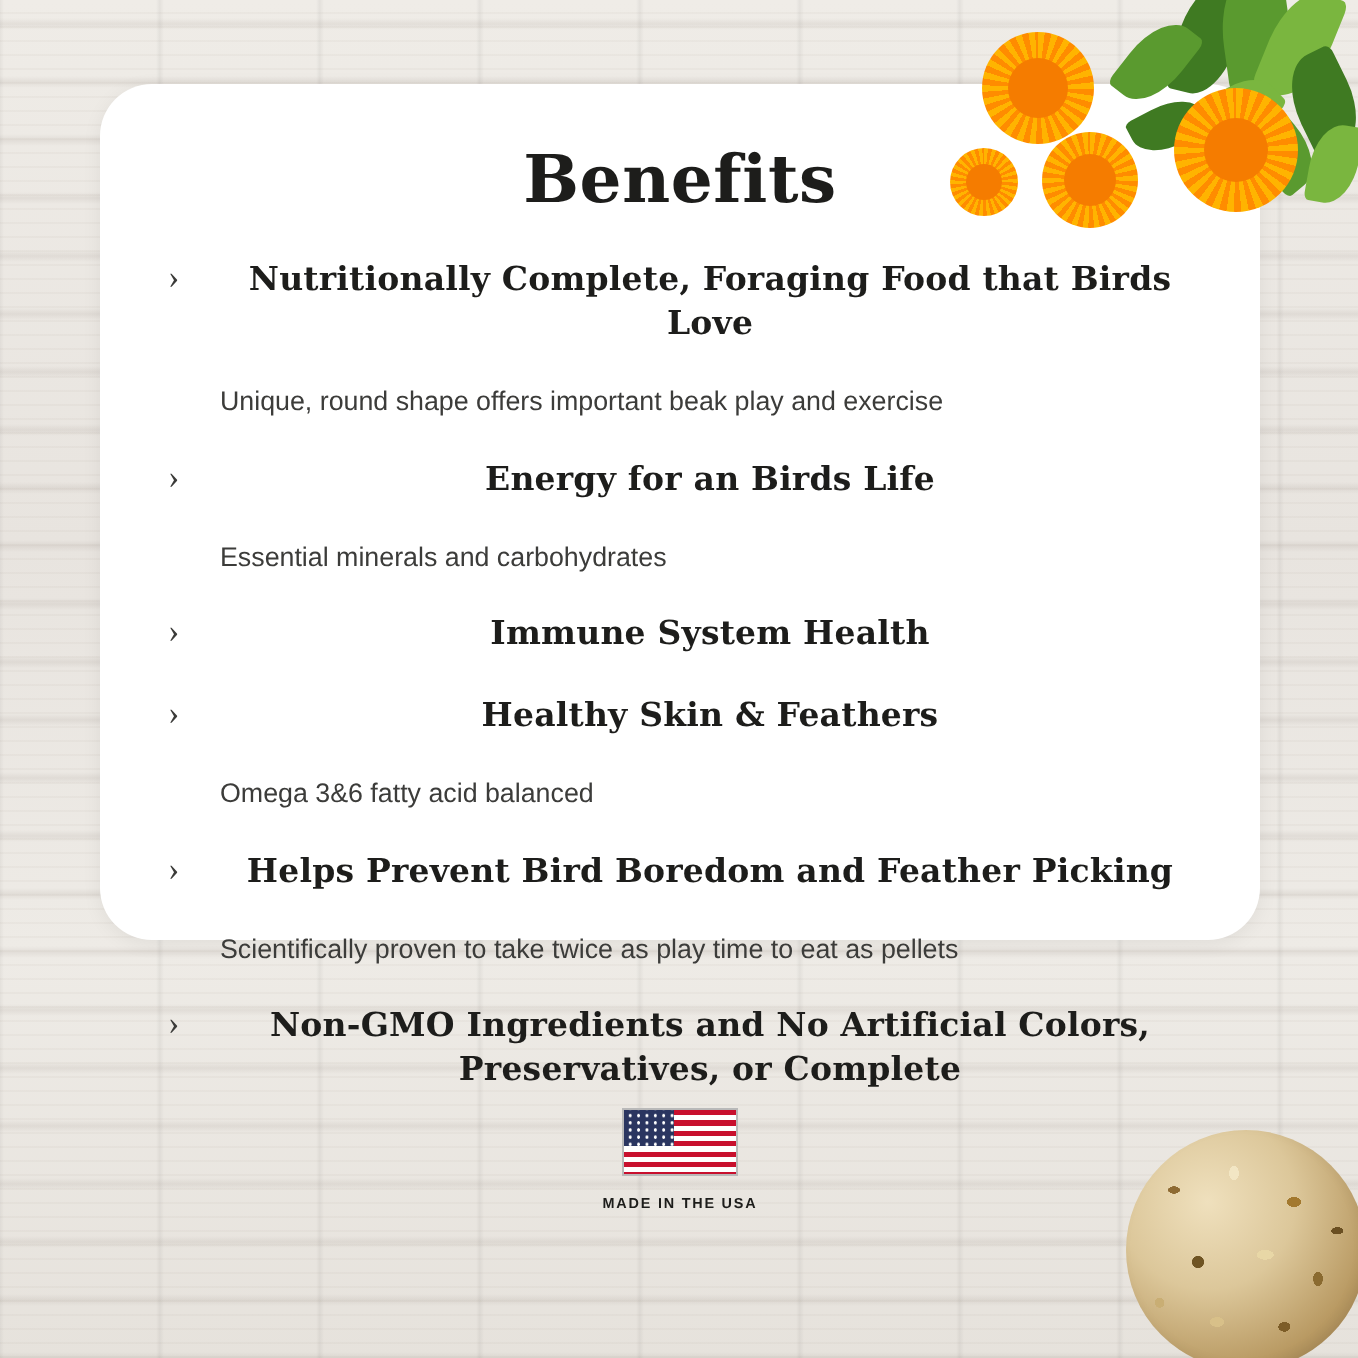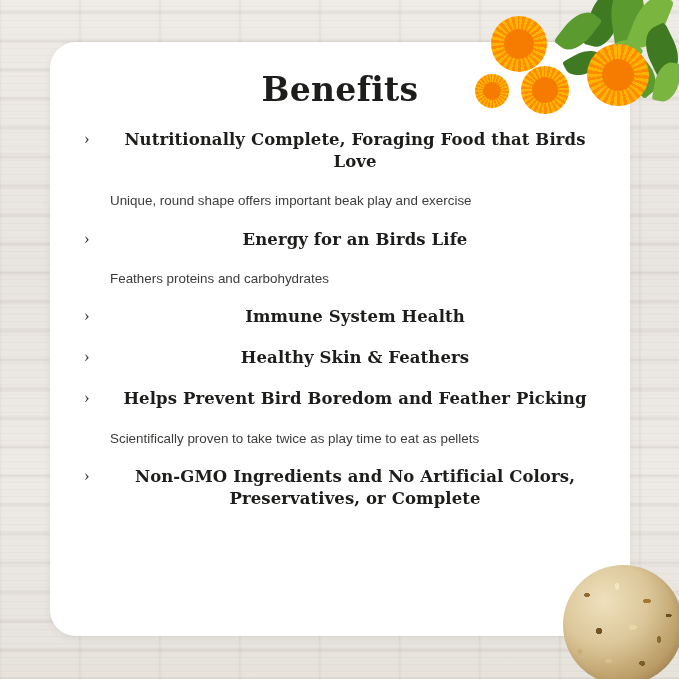--- a/index.html
+++ b/index.html
@@ -24,21 +24,21 @@
     content:"";position:absolute;inset:0;
     background:
       repeating-linear-gradient(0deg,
         rgba(150,135,120,0.07) 0px, rgba(150,135,120,0.07) 1px, rgba(0,0,0,0) 1px, rgba(0,0,0,0) 7px);
     opacity:.8;
   }
 
   
   #card{
     position:absolute;
-    left:50px;top:42px;width:580px;height:594px;
+    left:50px;top:42px;width:580px;height:428px;
     background:#ffffff;
     border-radius:26px;
     box-shadow:0 2px 10px rgba(0,0,0,0.06);
   }
 
   #title{
     text-align:center;
     font-family:"DejaVu Serif", serif;
     font-weight:bold;
     font-size:33px;
@@ -181,46 +181,53 @@
 
     <div class="item">
       <span class="chev">›</span>
       <div class="head">Nutritionally Complete, Foraging Food that Birds Love</div>
       <div class="sub">Unique, round shape offers important beak play and exercise</div>
     </div>
 
     <div class="item">
       <span class="chev">›</span>
       <div class="head">Energy for an Birds Life</div>
-      <div class="sub">Feathers proteins and carbohydrates</div>
+      <div class="sub">Essential minerals and carbohydrates</div>
     </div>
 
     <div class="item">
       <span class="chev">›</span>
       <div class="head">Immune System Health</div>
     </div>
 
     <div class="item">
       <span class="chev">›</span>
       <div class="head">Healthy Skin &amp; Feathers</div>
+      <div class="sub">Omega 3&amp;6 fatty acid balanced</div>
     </div>
 
     <div class="item">
       <span class="chev">›</span>
       <div class="head">Helps Prevent Bird Boredom and Feather Picking</div>
       <div class="sub">Scientifically proven to take twice as play time to eat as pellets</div>
     </div>
 
     <div class="item">
       <span class="chev">›</span>
       <div class="head">Non-GMO Ingredients and No Artificial Colors, Preservatives, or Complete</div>
     </div>
 
   </div>
 
+  <div id="badge">
+    <div id="flag">
+      <div id="canton"></div>
+    </div>
+    <div id="madein">MADE IN THE USA</div>
+  </div>
 
 </div>
 
 <div id="bouquet">
   <div class="leaf d" style="left:120px;top:-10px;width:30px;height:58px;transform:rotate(14deg);"></div>
   <div class="leaf" style="left:142px;top:-16px;width:34px;height:62px;transform:rotate(-8deg);"></div>
   <div class="leaf l" style="left:166px;top:-6px;width:30px;height:56px;transform:rotate(22deg);"></div>
   <div class="leaf" style="left:96px;top:8px;width:26px;height:46px;transform:rotate(38deg);"></div>
   <div class="leaf d" style="left:178px;top:26px;width:30px;height:50px;transform:rotate(-26deg);"></div>
   <div class="leaf l" style="left:134px;top:34px;width:28px;height:48px;transform:rotate(46deg);"></div>

